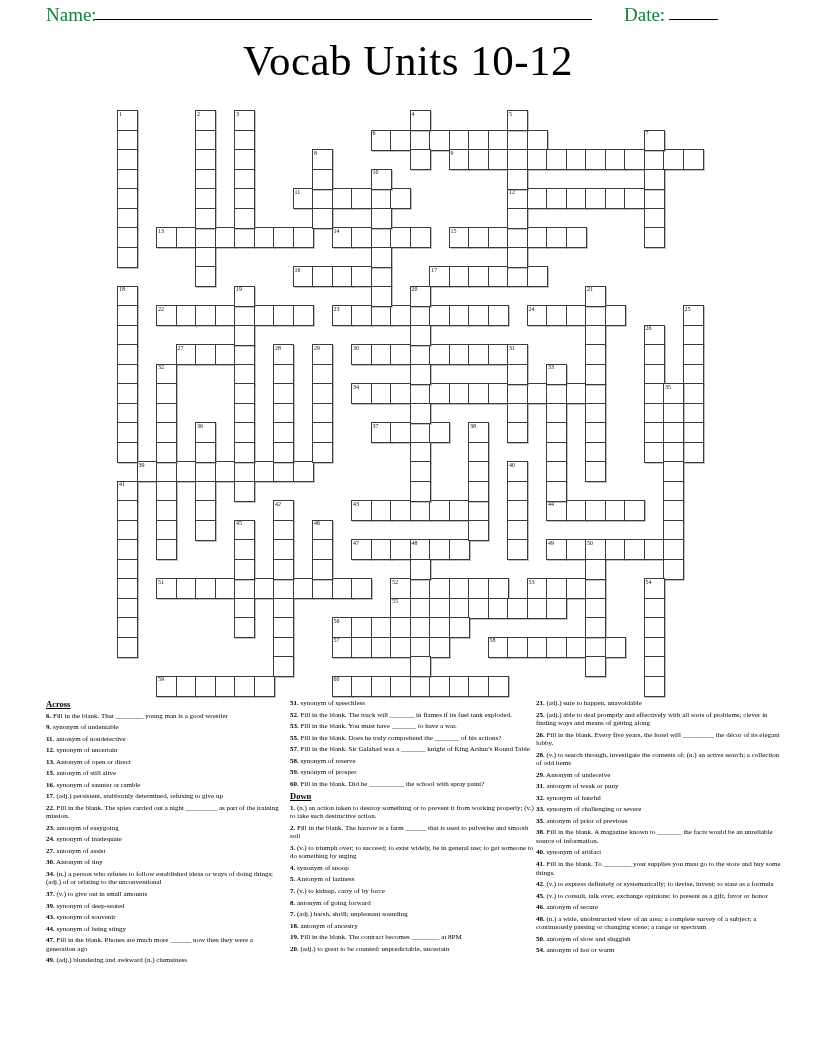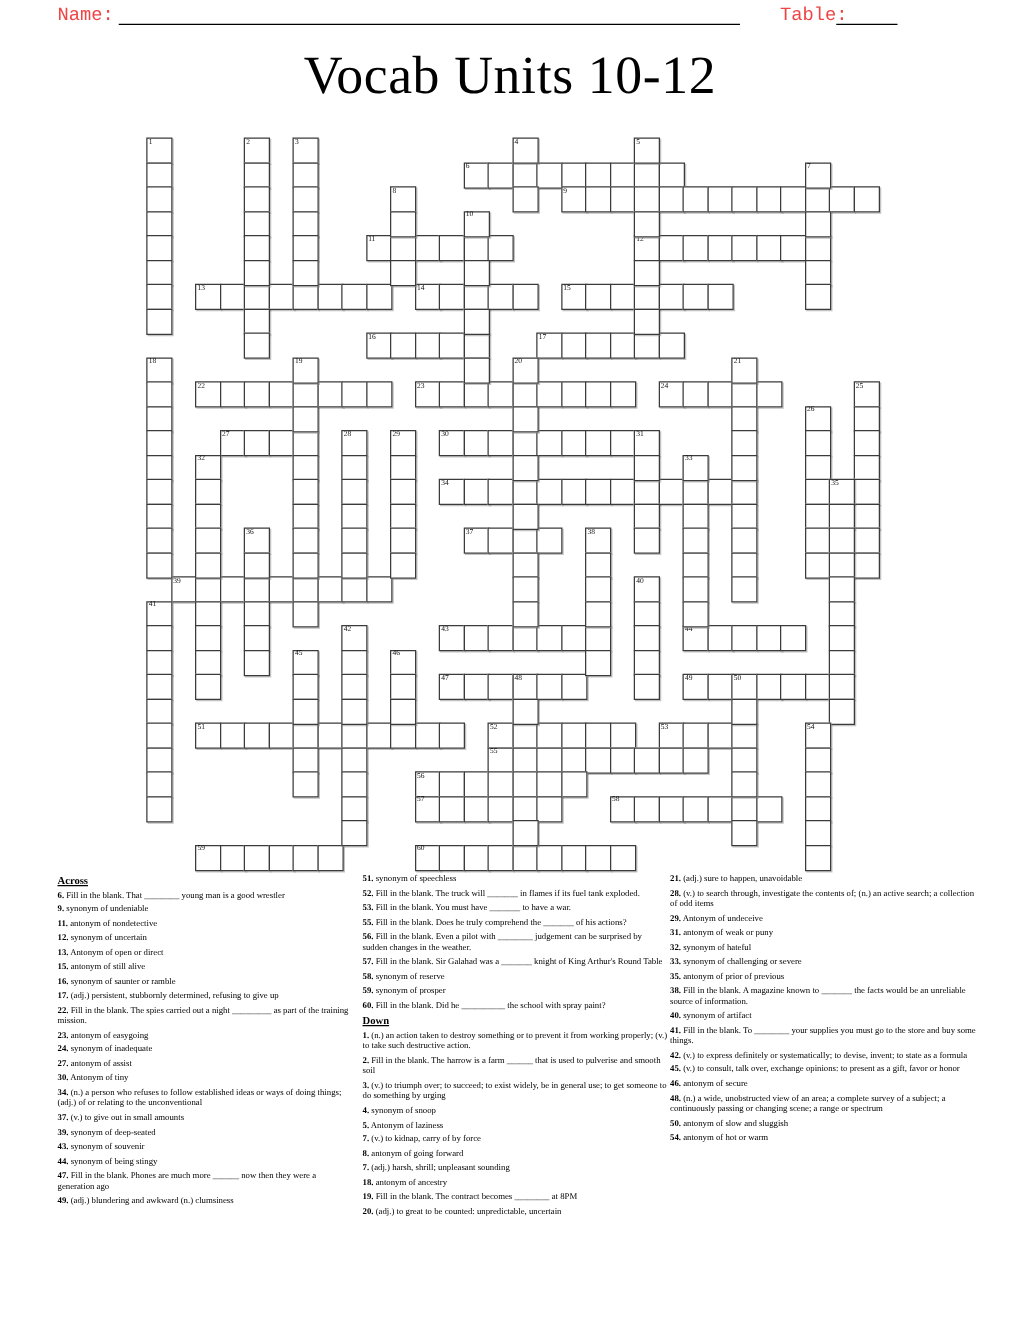--- a/index.html
+++ b/index.html
@@ -3,21 +3,21 @@
 <meta charset="utf-8">
 <style>
   html,body{margin:0;padding:0;}
   body{
     width:816px;height:1056px;background:#ffffff;position:relative;
     font-family:"Liberation Serif",serif;color:#000;overflow:hidden;
   }
   
   .hdr-label{
     position:absolute;top:4px;height:18px;
-    font-family:Liberation Mono, monospace;font-size:15px;color:#ef4444;
+    font-family:Liberation Serif, serif;font-size:19px;color:#15803d;
   }
   .hdr-line{
     position:absolute;top:3px;height:16px;border-bottom:1.2px solid #000;
   }
   #name-label{left:46px;}
   #name-line{left:95px;width:497px;}
   #date-label{left:624px;}
   #date-line{left:669px;width:49px;}
   
   #page-title{
@@ -48,21 +48,21 @@
   }
   .clue{font-size:7px;line-height:1.22;margin:0 0 3px 0;}
   .clue b{font-weight:bold;}
   #down-header{margin-top:2px;}
 </style>
 </head>
 <body>
 
 <span class="hdr-label" id="name-label">Name:</span>
 <span class="hdr-line" id="name-line"></span>
-<span class="hdr-label" id="date-label">Table:</span>
+<span class="hdr-label" id="date-label">Date:</span>
 <span class="hdr-line" id="date-line"></span>
 
 <div id="page-title">Vocab Units 10-12</div>
 
 <div id="grid" style="left: 117px; top: 110px; width: 586.6px; height: 586.6px;">
     <div class="cell" style="left: 253.5px; top: 19.5px;">
       <span class="cnum">6</span>
     </div>
     <div class="cell" style="left: 273px; top: 19.5px;"></div>
     <div class="cell" style="left: 292.5px; top: 19.5px;"></div>
@@ -603,21 +603,20 @@
       <p class="clue"><b>49.</b> (adj.) blundering and awkward (n.) clumsiness</p>
     </div>
 </div>
 
 <div class="clue-col" id="col-mid">
   <div id="mid-across-list">
       <p class="clue"><b>51.</b> synonym of speechless</p>
       <p class="clue"><b>52.</b> Fill in the blank. The truck will _______ in flames if its fuel tank exploded.</p>
       <p class="clue"><b>53.</b> Fill in the blank. You must have _______ to have a war.</p>
       <p class="clue"><b>55.</b> Fill in the blank. Does he truly comprehend the _______ of his actions?</p>
-      <p class="clue"><b>56.</b> Fill in the blank. Even a pilot with ________ judgement can be surprised by sudden changes in the weather.</p>
       <p class="clue"><b>57.</b> Fill in the blank. Sir Galahad was a _______ knight of King Arthur's Round Table</p>
       <p class="clue"><b>58.</b> synonym of reserve</p>
       <p class="clue"><b>59.</b> synonym of prosper</p>
       <p class="clue"><b>60.</b> Fill in the blank. Did he __________ the school with spray paint?</p>
     </div>
   <p class="sec-hdr" id="down-header">Down</p>
   <div id="mid-down-list">
       <p class="clue"><b>1.</b> (n.) an action taken to destroy something or to prevent it from working properly; (v.) to take such destructive action.</p>
       <p class="clue"><b>2.</b> Fill in the blank. The harrow is a farm ______ that is used to pulverise and smooth soil</p>
       <p class="clue"><b>3.</b> (v.) to triumph over; to succeed; to exist widely, be in general use; to get someone to do something by urging</p>
@@ -628,20 +627,22 @@
       <p class="clue"><b>7.</b> (adj.) harsh, shrill; unpleasant sounding</p>
       <p class="clue"><b>18.</b> antonym of ancestry</p>
       <p class="clue"><b>19.</b> Fill in the blank. The contract becomes ________ at 8PM</p>
       <p class="clue"><b>20.</b> (adj.) to great to be counted: unpredictable, uncertain</p>
     </div>
 </div>
 
 <div class="clue-col" id="col-right">
   <div id="right-down-list">
       <p class="clue"><b>21.</b> (adj.) sure to happen, unavoidable</p>
+      <p class="clue"><b>25.</b> (adj.) able to deal promptly and effectively with all sorts of problems; clever in finding ways and means of getting along</p>
+      <p class="clue"><b>26.</b> Fill in the blank. Every five years, the hotel will _________ the décor of its elegant lobby.</p>
       <p class="clue"><b>28.</b> (v.) to search through, investigate the contents of; (n.) an active search; a collection of odd items</p>
       <p class="clue"><b>29.</b> Antonym of undeceive</p>
       <p class="clue"><b>31.</b> antonym of weak or puny</p>
       <p class="clue"><b>32.</b> synonym of hateful</p>
       <p class="clue"><b>33.</b> synonym of challenging or severe</p>
       <p class="clue"><b>35.</b> antonym of prior of previous</p>
       <p class="clue"><b>38.</b> Fill in the blank. A magazine known to _______ the facts would be an unreliable source of information.</p>
       <p class="clue"><b>40.</b> synonym of artifact</p>
       <p class="clue"><b>41.</b> Fill in the blank. To ________ your supplies you must go to the store and buy some things.</p>
       <p class="clue"><b>42.</b> (v.) to express definitely or systematically; to devise, invent; to state as a formula</p>

